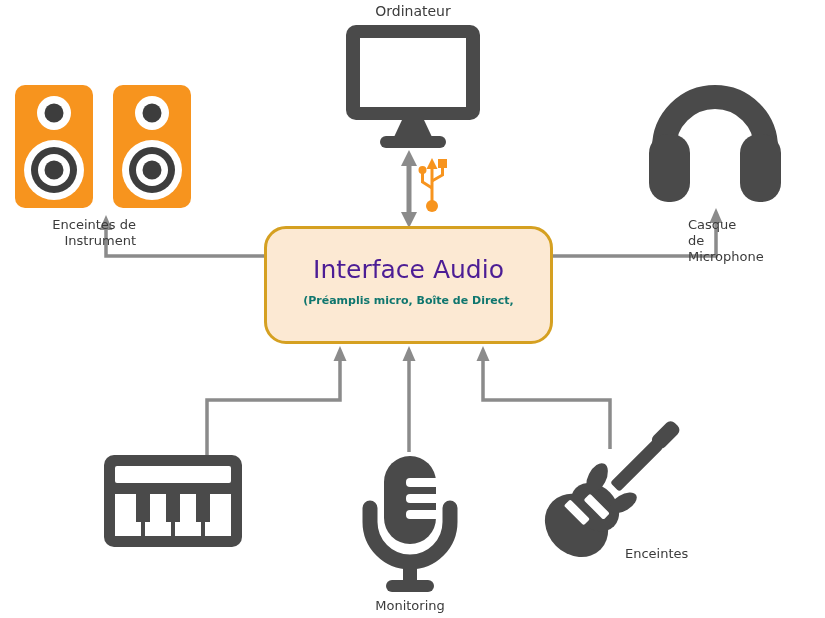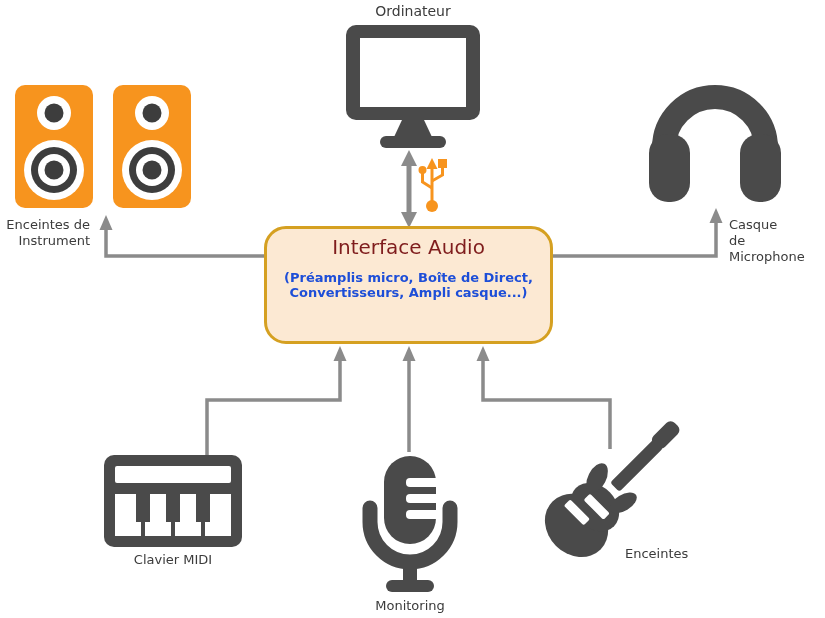--- a/index.html
+++ b/index.html
@@ -3,29 +3,29 @@
 <meta charset="utf-8">
 <style>
   html,body{margin:0;padding:0;background:#fff;}
   .canvas{
     position:relative;width:825px;height:618px;background:#ffffff;overflow:hidden;
     font-family:"DejaVu Sans","Liberation Sans",sans-serif;color:#3b3b3b;
   }
   .layer{position:absolute;left:0;top:0;}
   .label{position:absolute;font-size:13px;line-height:16px;color:#3b3b3b;}
   .label.center{text-align:center;}
-  .label.right{text-align:right;}
+  .label.right{text-align:right;margin-left:46px;}
   .icon{position:absolute;}
   .interface-box{
     position:absolute;left:264px;top:226px;width:289px;height:118px;
     box-sizing:border-box;border:3px solid #d5a021;border-radius:22px;
     background:#fce9d3;text-align:center;
   }
-  .box-title{margin-top:3px;font-size:20px;line-height:30px;color:#7f1d1d;}
-  .box-sub{margin-top:8px;font-size:13px;line-height:15px;font-weight:600;color:#1d4ed8;}
+  .box-title{margin-top:26px;font-size:25px;line-height:30px;color:#4c1d95;}
+  .box-sub{margin-top:8px;font-size:11px;line-height:15px;font-weight:600;color:#0f766e;}
 </style>
 </head>
 <body>
 
 <div class="canvas">
 
   <svg class="layer" width="825" height="618" viewBox="0 0 825 618">
     <g stroke="#8b8b8b" fill="none" stroke-width="3.5">
 
       <polyline points="264,256 106,256 106,228"></polyline>
@@ -96,49 +96,47 @@
   <div class="label right" style="left:6px;top:217px;width:84px;">
     <div>Enceintes de</div>
     <div>Instrument</div>
   </div>
 
   <svg class="icon" style="left:648px;top:82px;" width="134" height="124" viewBox="0 0 134 124">
     <path d="M 16,66 A 51,51 0 0 1 118,66" stroke="#4a4a4a" stroke-width="24" fill="none"></path>
     <rect x="1" y="52" width="41" height="68" rx="19" fill="#4a4a4a"></rect>
     <rect x="92" y="52" width="41" height="68" rx="19" fill="#4a4a4a"></rect>
   </svg>
-  <div class="label" style="left:729px;top:217px;width:92px;">
+  <div class="label" style="left:688px;top:217px;width:92px;">
     <div>Casque</div>
     <div>de Microphone</div>
   </div>
 
   <div class="interface-box">
     <div class="box-title">Interface Audio</div>
     <div class="box-sub">
       <div>(Préamplis micro, Boîte de Direct,</div>
-      <div>Convertisseurs, Ampli casque...)</div>
     </div>
   </div>
 
   <svg class="icon" style="left:104px;top:455px;" width="138" height="92" viewBox="0 0 138 92">
     <rect x="0" y="0" width="138" height="92" rx="10" fill="#4a4a4a"></rect>
     <rect x="11" y="11" width="116" height="17" rx="2" fill="#ffffff"></rect>
     <g fill="#ffffff">
       <rect x="11" y="39" width="26" height="42"></rect>
       <rect x="41" y="39" width="26" height="42"></rect>
       <rect x="71" y="39" width="26" height="42"></rect>
       <rect x="101" y="39" width="26" height="42"></rect>
     </g>
     <g fill="#4a4a4a">
       <rect x="32" y="39" width="14" height="28"></rect>
       <rect x="62" y="39" width="14" height="28"></rect>
       <rect x="92" y="39" width="14" height="28"></rect>
     </g>
   </svg>
-  <div class="label center" style="left:104px;top:552px;width:138px;">Clavier MIDI</div>
 
   <svg class="icon" style="left:360px;top:452px;" width="100" height="140" viewBox="0 0 100 140">
     <rect x="24" y="4" width="52" height="88" rx="26" fill="#4a4a4a"></rect>
     <g fill="#ffffff">
       <rect x="46" y="26" width="36" height="9" rx="4"></rect>
       <rect x="46" y="42" width="36" height="9" rx="4"></rect>
       <rect x="46" y="58" width="36" height="9" rx="4"></rect>
     </g>
     <path d="M 10,56 v 14 a 40,40 0 0 0 80,0 v -14" stroke="#4a4a4a" stroke-width="15" fill="none" stroke-linecap="round"></path>
     <rect x="43" y="114" width="14" height="16" fill="#4a4a4a"></rect>

